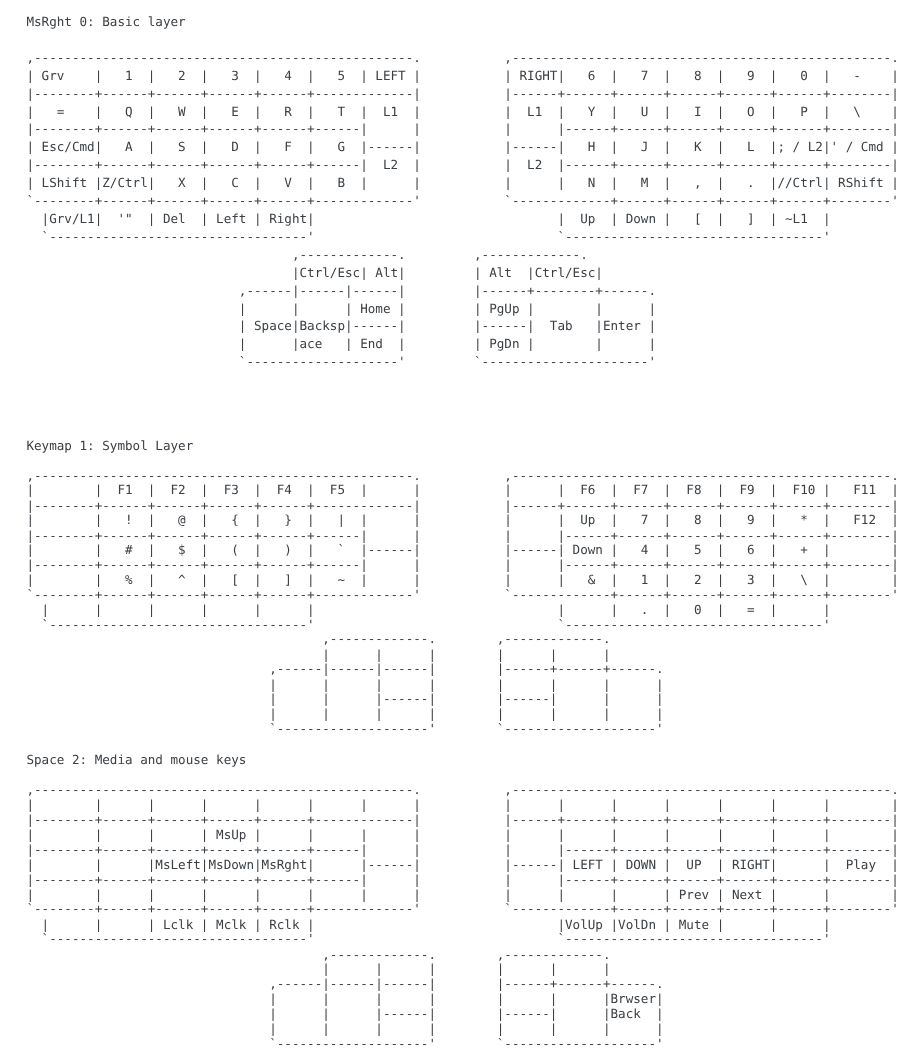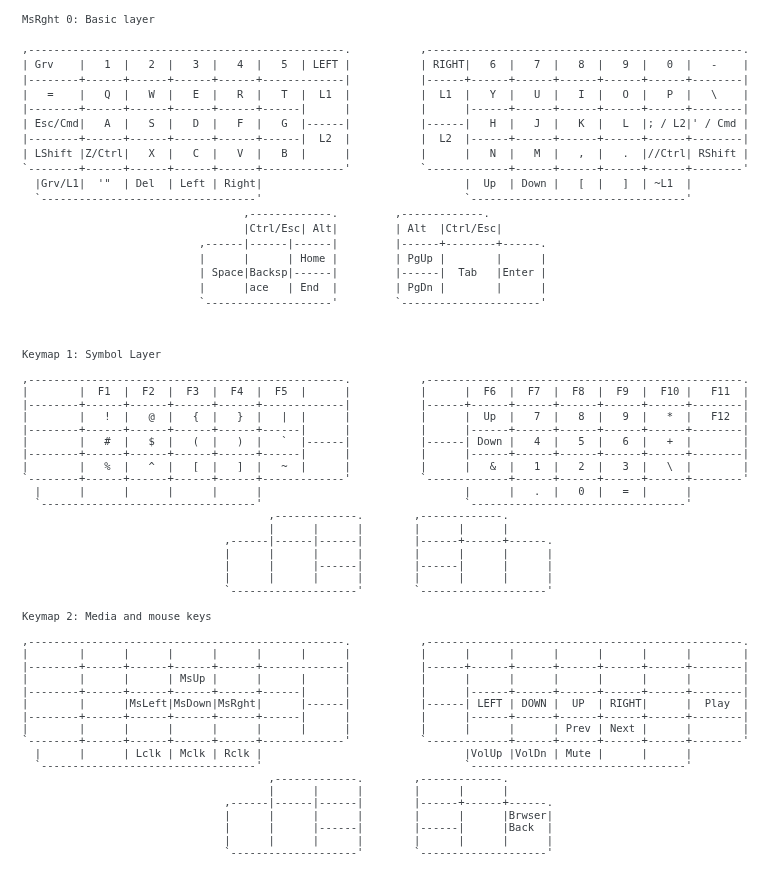--- a/index.html
+++ b/index.html
@@ -16,21 +16,21 @@
   }
   pre.km {
     margin: 0;
     padding: 0;
     font-family: "DejaVu Sans Mono", "Liberation Mono", monospace;
     font-size: 10.5px;
     color: #3b4045;
     white-space: pre;
   }
   pre.km0 { line-height: 14.9px; }
-  pre.km1 { line-height: 12.4px; margin-top: 38px; }
+  pre.km1 { line-height: 12.4px; margin-top: 56px; }
   pre.km2 { line-height: 12.4px; margin-top: 14px; }
 </style>
 </head>
 <body>
 
 <div class="doc">
 <pre class="km km0"><span>MsRght 0: Basic layer</span>
 
 <span>,--------------------------------------------------.           ,--------------------------------------------------.
 | Grv    |   1  |   2  |   3  |   4  |   5  | LEFT |           | RIGHT|   6  |   7  |   8  |   9  |   0  |   -    |
@@ -63,21 +63,21 @@
 `--------+------+------+------+------+-------------'           `-------------+------+------+------+------+--------'
   |      |      |      |      |      |                                |      |   .  |   0  |   =  |      |
   `----------------------------------'                                `----------------------------------'
                                        ,-------------.        ,-------------.
                                        |      |      |        |      |      |
                                 ,------|------|------|        |------+------+------.
                                 |      |      |      |        |      |      |      |
                                 |      |      |------|        |------|      |      |
                                 |      |      |      |        |      |      |      |
                                 `--------------------'        `--------------------'</span></pre>
-<pre class="km km2"><span>Keymap 2: Media and mouse keys</span>
+<pre class="km km2"><span>Space 2: Media and mouse keys</span>
 
 <span>,--------------------------------------------------.           ,--------------------------------------------------.
 |        |      |      |      |      |      |      |           |      |      |      |      |      |      |        |
 |--------+------+------+------+------+-------------|           |------+------+------+------+------+------+--------|
 |        |      |      | MsUp |      |      |      |           |      |      |      |      |      |      |        |
 |--------+------+------+------+------+------|      |           |      |------+------+------+------+------+--------|
 |        |      |MsLeft|MsDown|MsRght|      |------|           |------| LEFT | DOWN |  UP  | RIGHT|      |  Play  |
 |--------+------+------+------+------+------|      |           |      |------+------+------+------+------+--------|
 |        |      |      |      |      |      |      |           |      |      |      | Prev | Next |      |        |
 `--------+------+------+------+------+-------------'           `-------------+------+------+------+------+--------'

